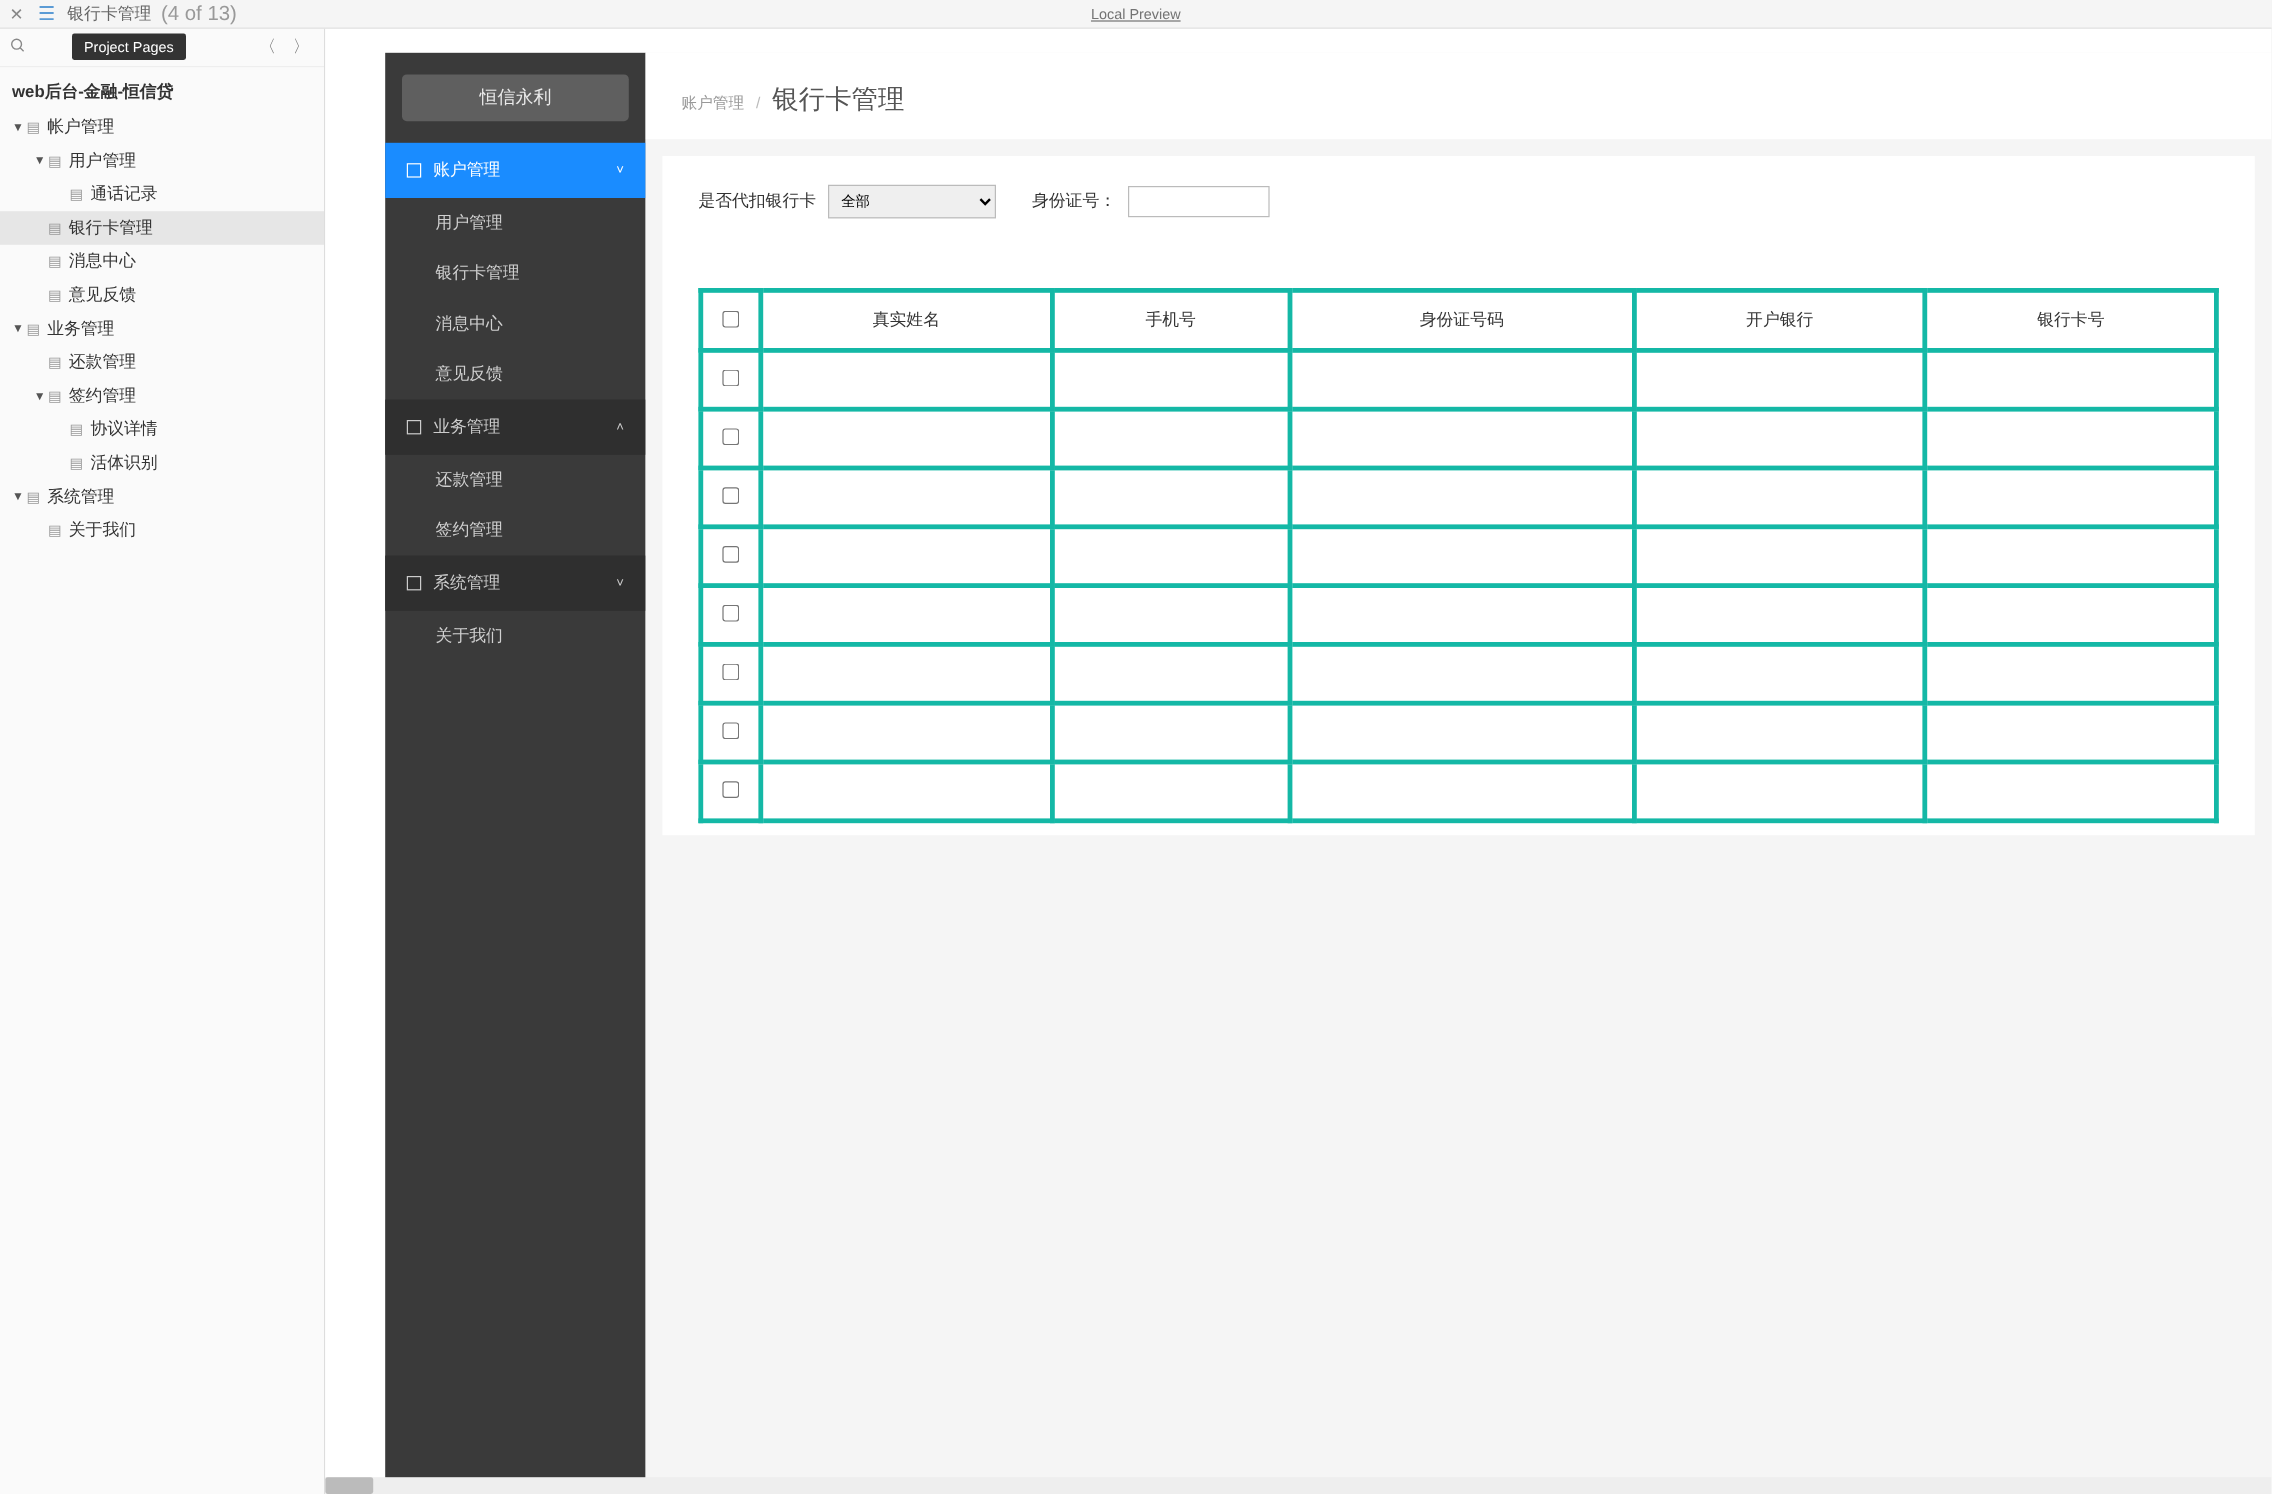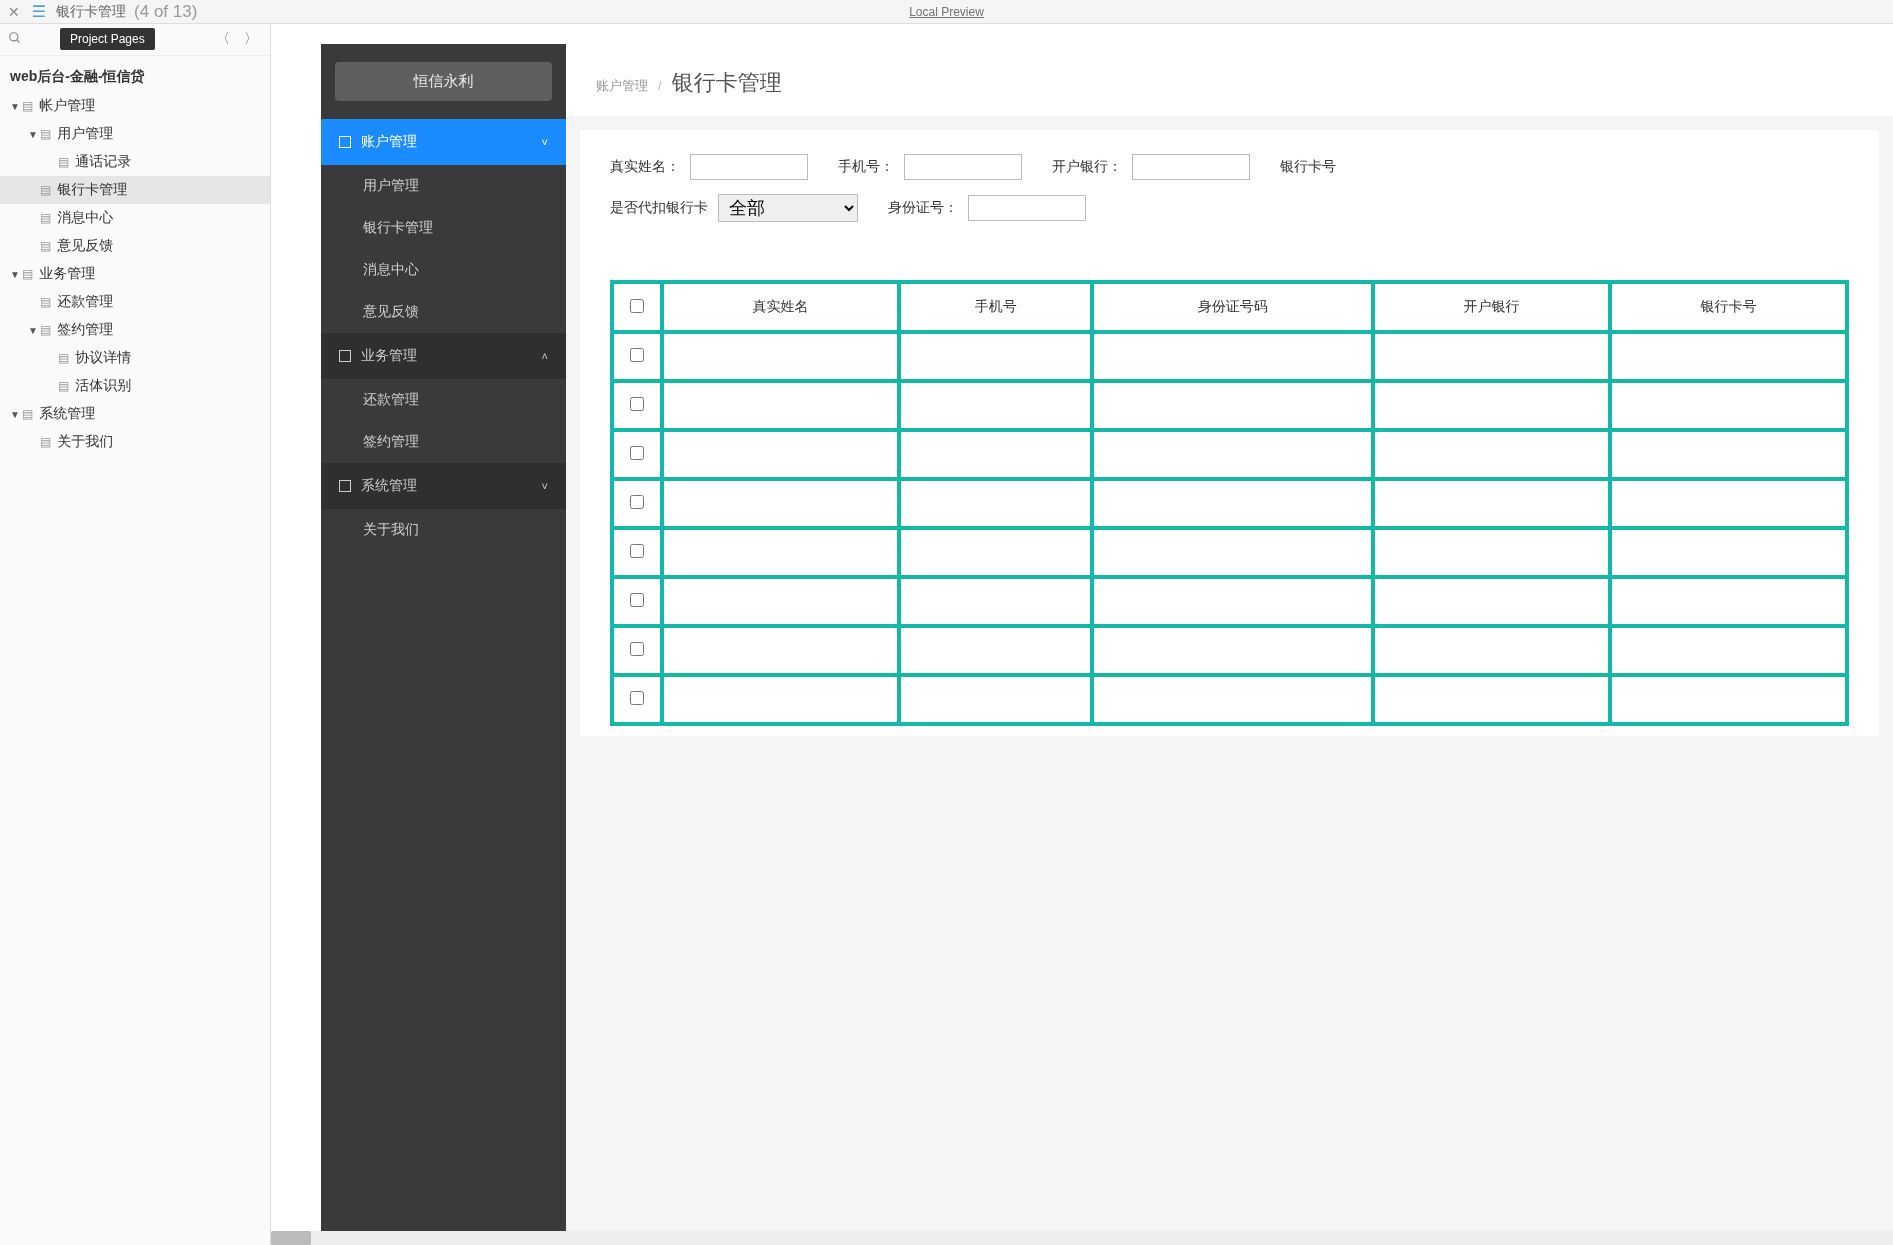--- a/index.html
+++ b/index.html
@@ -37,40 +37,40 @@
 .tree .lvl3 { padding-left: 44px; }
 
 .hint { text-align: center; color: #888; font-size: 12px; padding: 10px 20px; line-height: 1.8; }
 .hint .key { display: inline-block; border: 1px solid #bbb; border-radius: 3px; padding: 0 4px; font-size: 11px; }
 
 
 .preview { flex: 1; background: #fff; position: relative; overflow: hidden; }
 .preview-inner { position: absolute; left: 50px; top: 20px; right: 0; bottom: 0; display: flex; background: #fff; }
 
 
-.app-sidebar { width: 245px; background: #3a3a3a; color: #ccc; display: flex; flex-direction: column; }
+.app-sidebar { width: 217px; background: #3a3a3a; color: #ccc; display: flex; flex-direction: column; }
 .app-sidebar .brand { margin: 18px 14px; background: #5f5f5f; color: #eaeaea; text-align: center; padding: 10px 0; border-radius: 4px; font-size: 15px; }
 .app-sidebar .menu-head { display: flex; align-items: center; padding: 14px 18px; font-size: 14px; cursor: pointer; }
 .app-sidebar .menu-head.active { background: #1a8cff; color: #fff; }
 .app-sidebar .menu-head .sq { width: 12px; height: 12px; border: 1.5px solid currentColor; margin-right: 10px; }
 .app-sidebar .menu-head .arrow { margin-left: auto; font-size: 11px; }
 .app-sidebar .menu-item { padding: 12px 18px 12px 42px; font-size: 14px; cursor: pointer; color: #d0d0d0; }
 
 
 .app-content { flex: 1; background: #f5f5f5; overflow: hidden; display: flex; flex-direction: column; }
 .breadcrumb { padding: 24px 30px 18px; background: #fff; display: flex; align-items: baseline; gap: 10px; }
 .breadcrumb .bc1 { color: #999; font-size: 13px; }
 .breadcrumb .sep { color: #bbb; }
 .breadcrumb .bc2 { color: #555; font-size: 22px; }
 
 .filters { background: #fff; margin: 14px 14px 0 14px; padding: 24px 30px; }
 .filters .frow { display: flex; align-items: center; flex-wrap: wrap; gap: 18px 30px; margin-bottom: 14px; }
 .filters label { font-size: 14px; color: #333; white-space: nowrap; }
 .filters input[type=text] { border: 1px solid #bbb; height: 26px; width: 118px; padding: 0 6px; }
-.filters select { border: 1px solid #bbb; height: 28px; width: 140px; padding: 0 6px; font-size: 18px; }
+.filters select { border: 1px solid #bbb; height: 28px; width: 140px; padding: 0 6px; font-size: 12px; }
 .filters .fld { display: flex; align-items: center; gap: 10px; }
 
 .table-wrap { background: #fff; margin: 0 14px; padding: 20px 30px 10px; overflow-x: auto; }
 table.data { border-collapse: collapse; width: 100%; min-width: 760px; }
 table.data th, table.data td { border: 4px solid #14b8a6; padding: 14px 8px; text-align: center; font-size: 14px; color: #333; }
 table.data th { font-weight: normal; background: #fff; }
 table.data td.chk, table.data th.chk { width: 50px; }
 table.data input[type=checkbox] { width: 14px; height: 14px; }
 
 .table-footer { padding: 8px 30px; color: #555; font-size: 13px; background: #fff; margin: 0 14px; }
@@ -239,37 +239,20 @@
       <div class="app-content">
         <div class="breadcrumb">
           <span class="bc1">账户管理</span>
           <span class="sep">/</span>
           <span class="bc2">银行卡管理</span>
         </div>
 
         <div class="filters">
           <div class="frow">
             <div class="fld">
-              <label>真实姓名：</label>
-              <input type="text" style="">
-            </div>
-            <div class="fld">
-              <label>手机号：</label>
-              <input type="text" style="">
-            </div>
-            <div class="fld">
-              <label>开户银行：</label>
-              <input type="text" style="">
-            </div>
-            <div class="fld">
-              <label>银行卡号</label>
-            </div>
-          </div>
-          <div class="frow">
-            <div class="fld">
               <label>是否代扣银行卡</label>
               <select>
                 <option>全部</option>
               </select>
             </div>
             <div class="fld">
               <label>身份证号：</label>
               <input type="text" style="">
             </div>
           </div>

